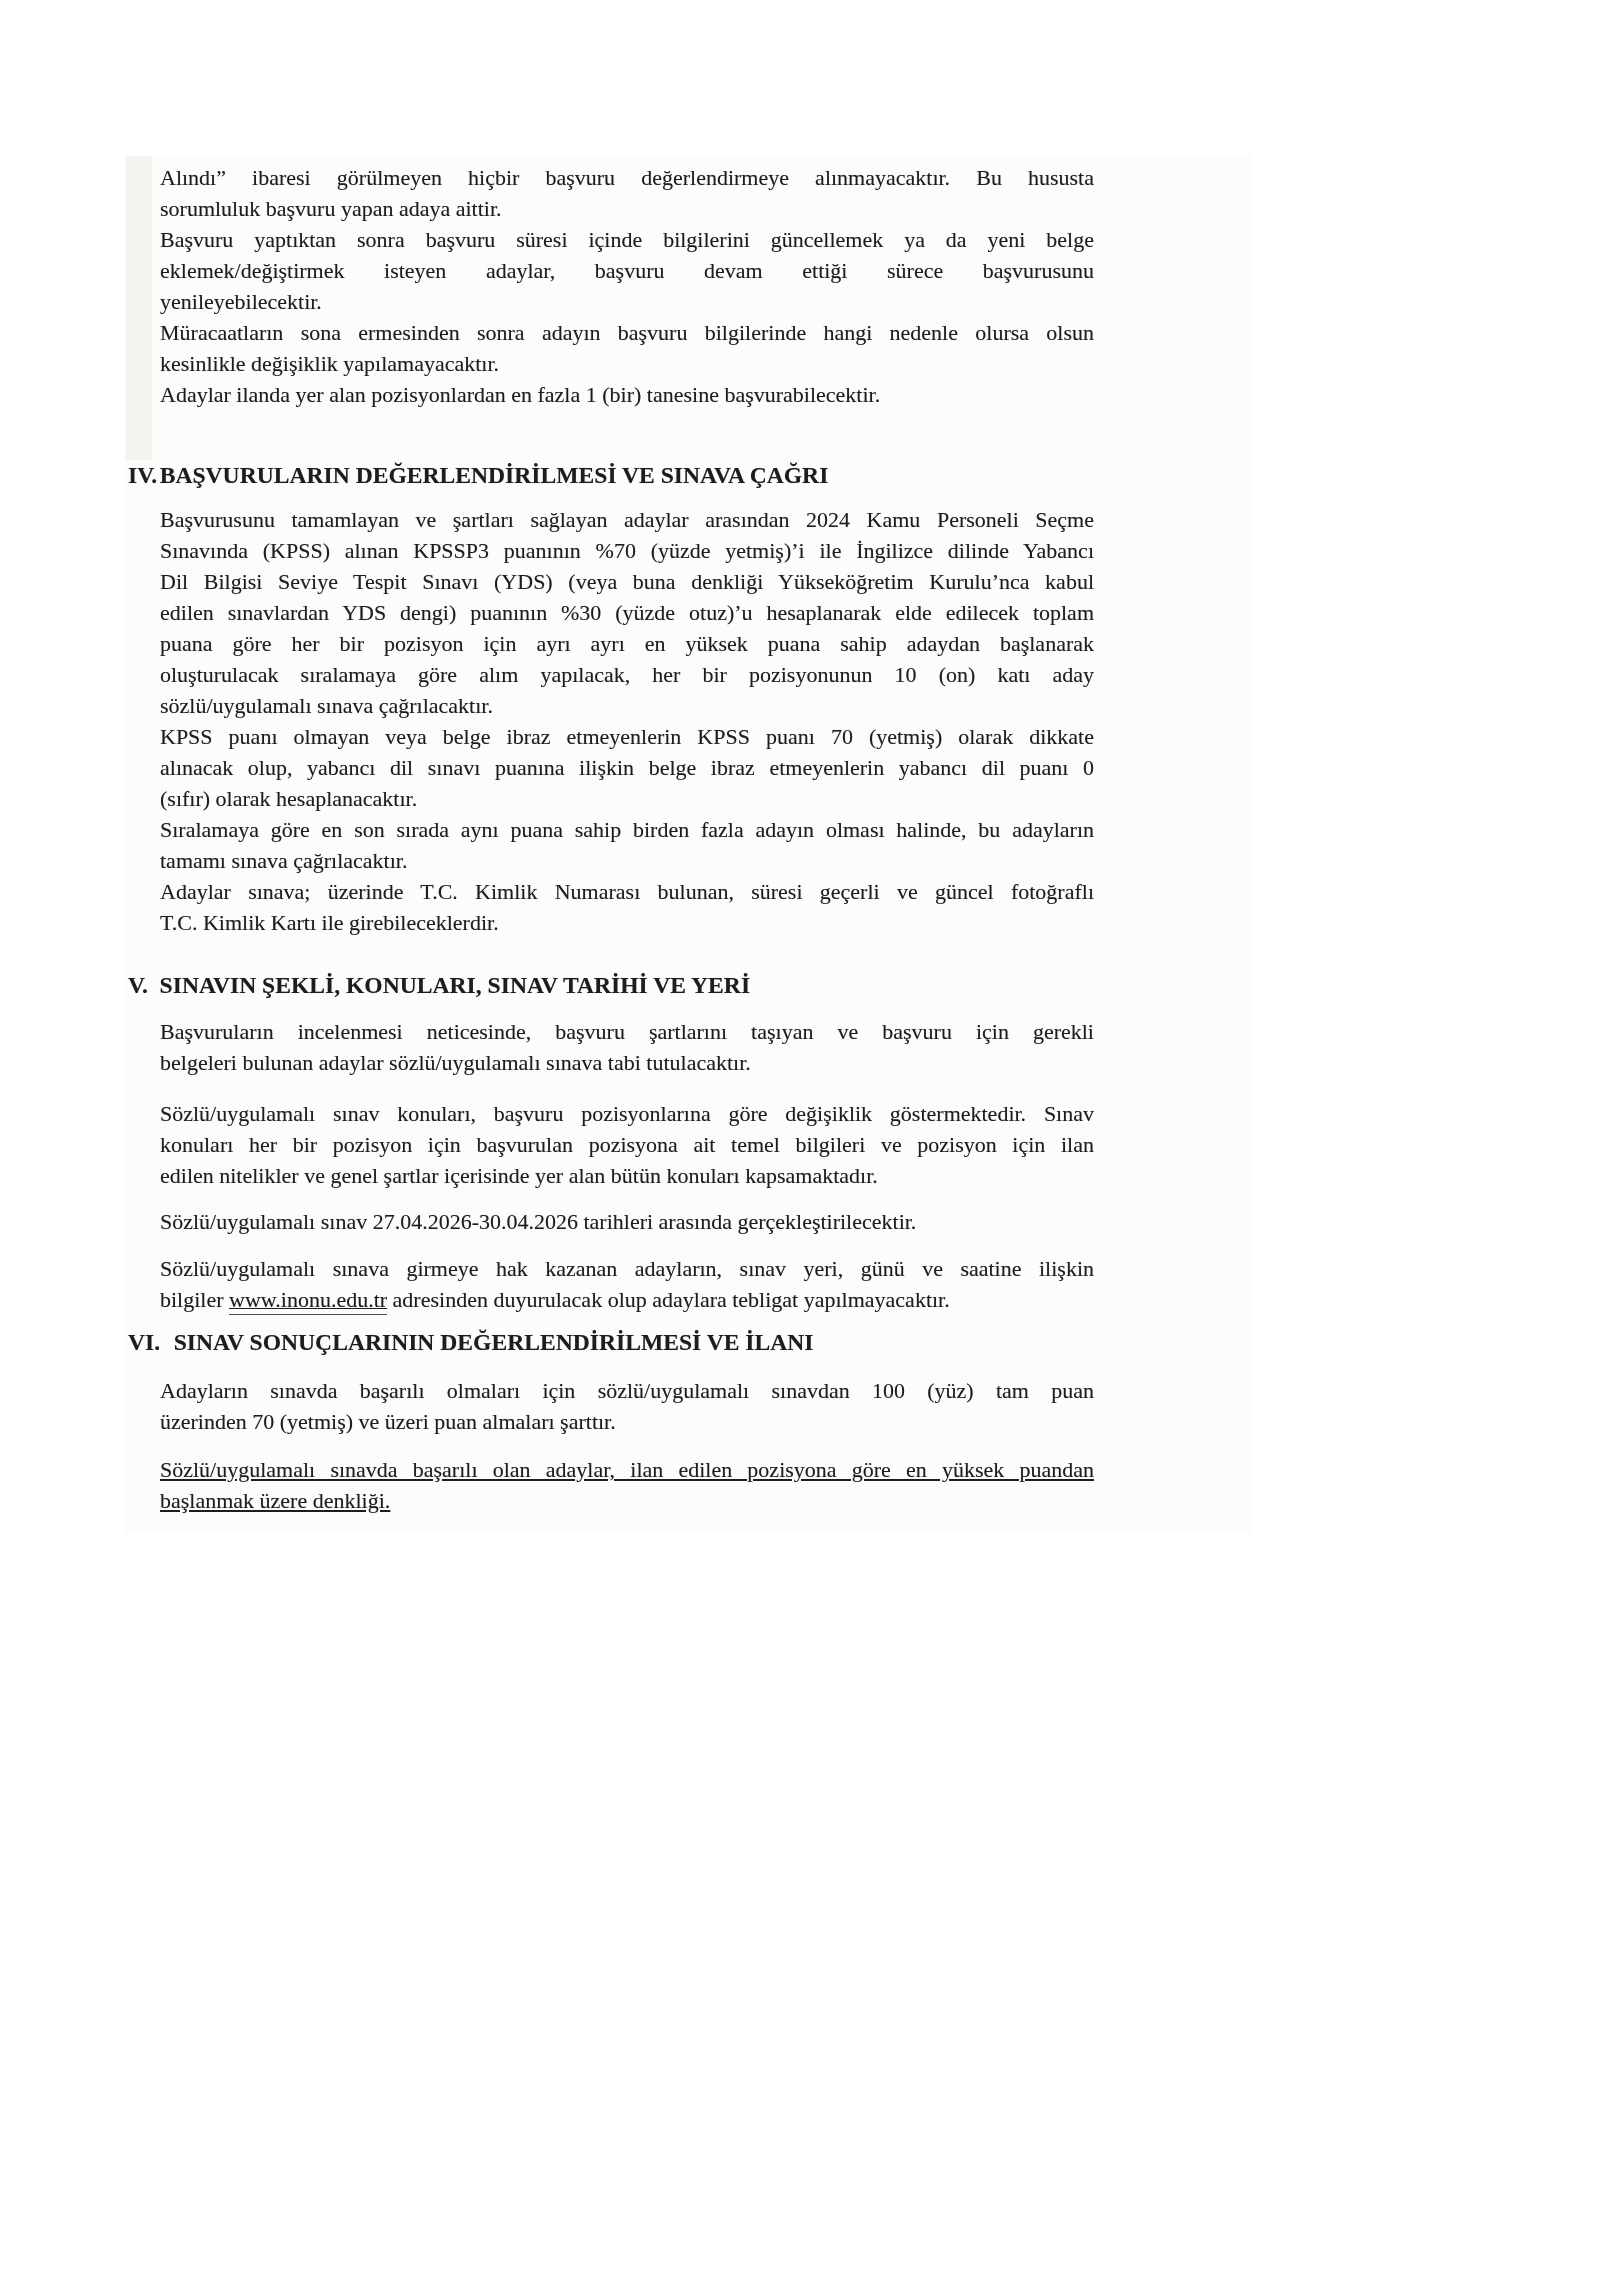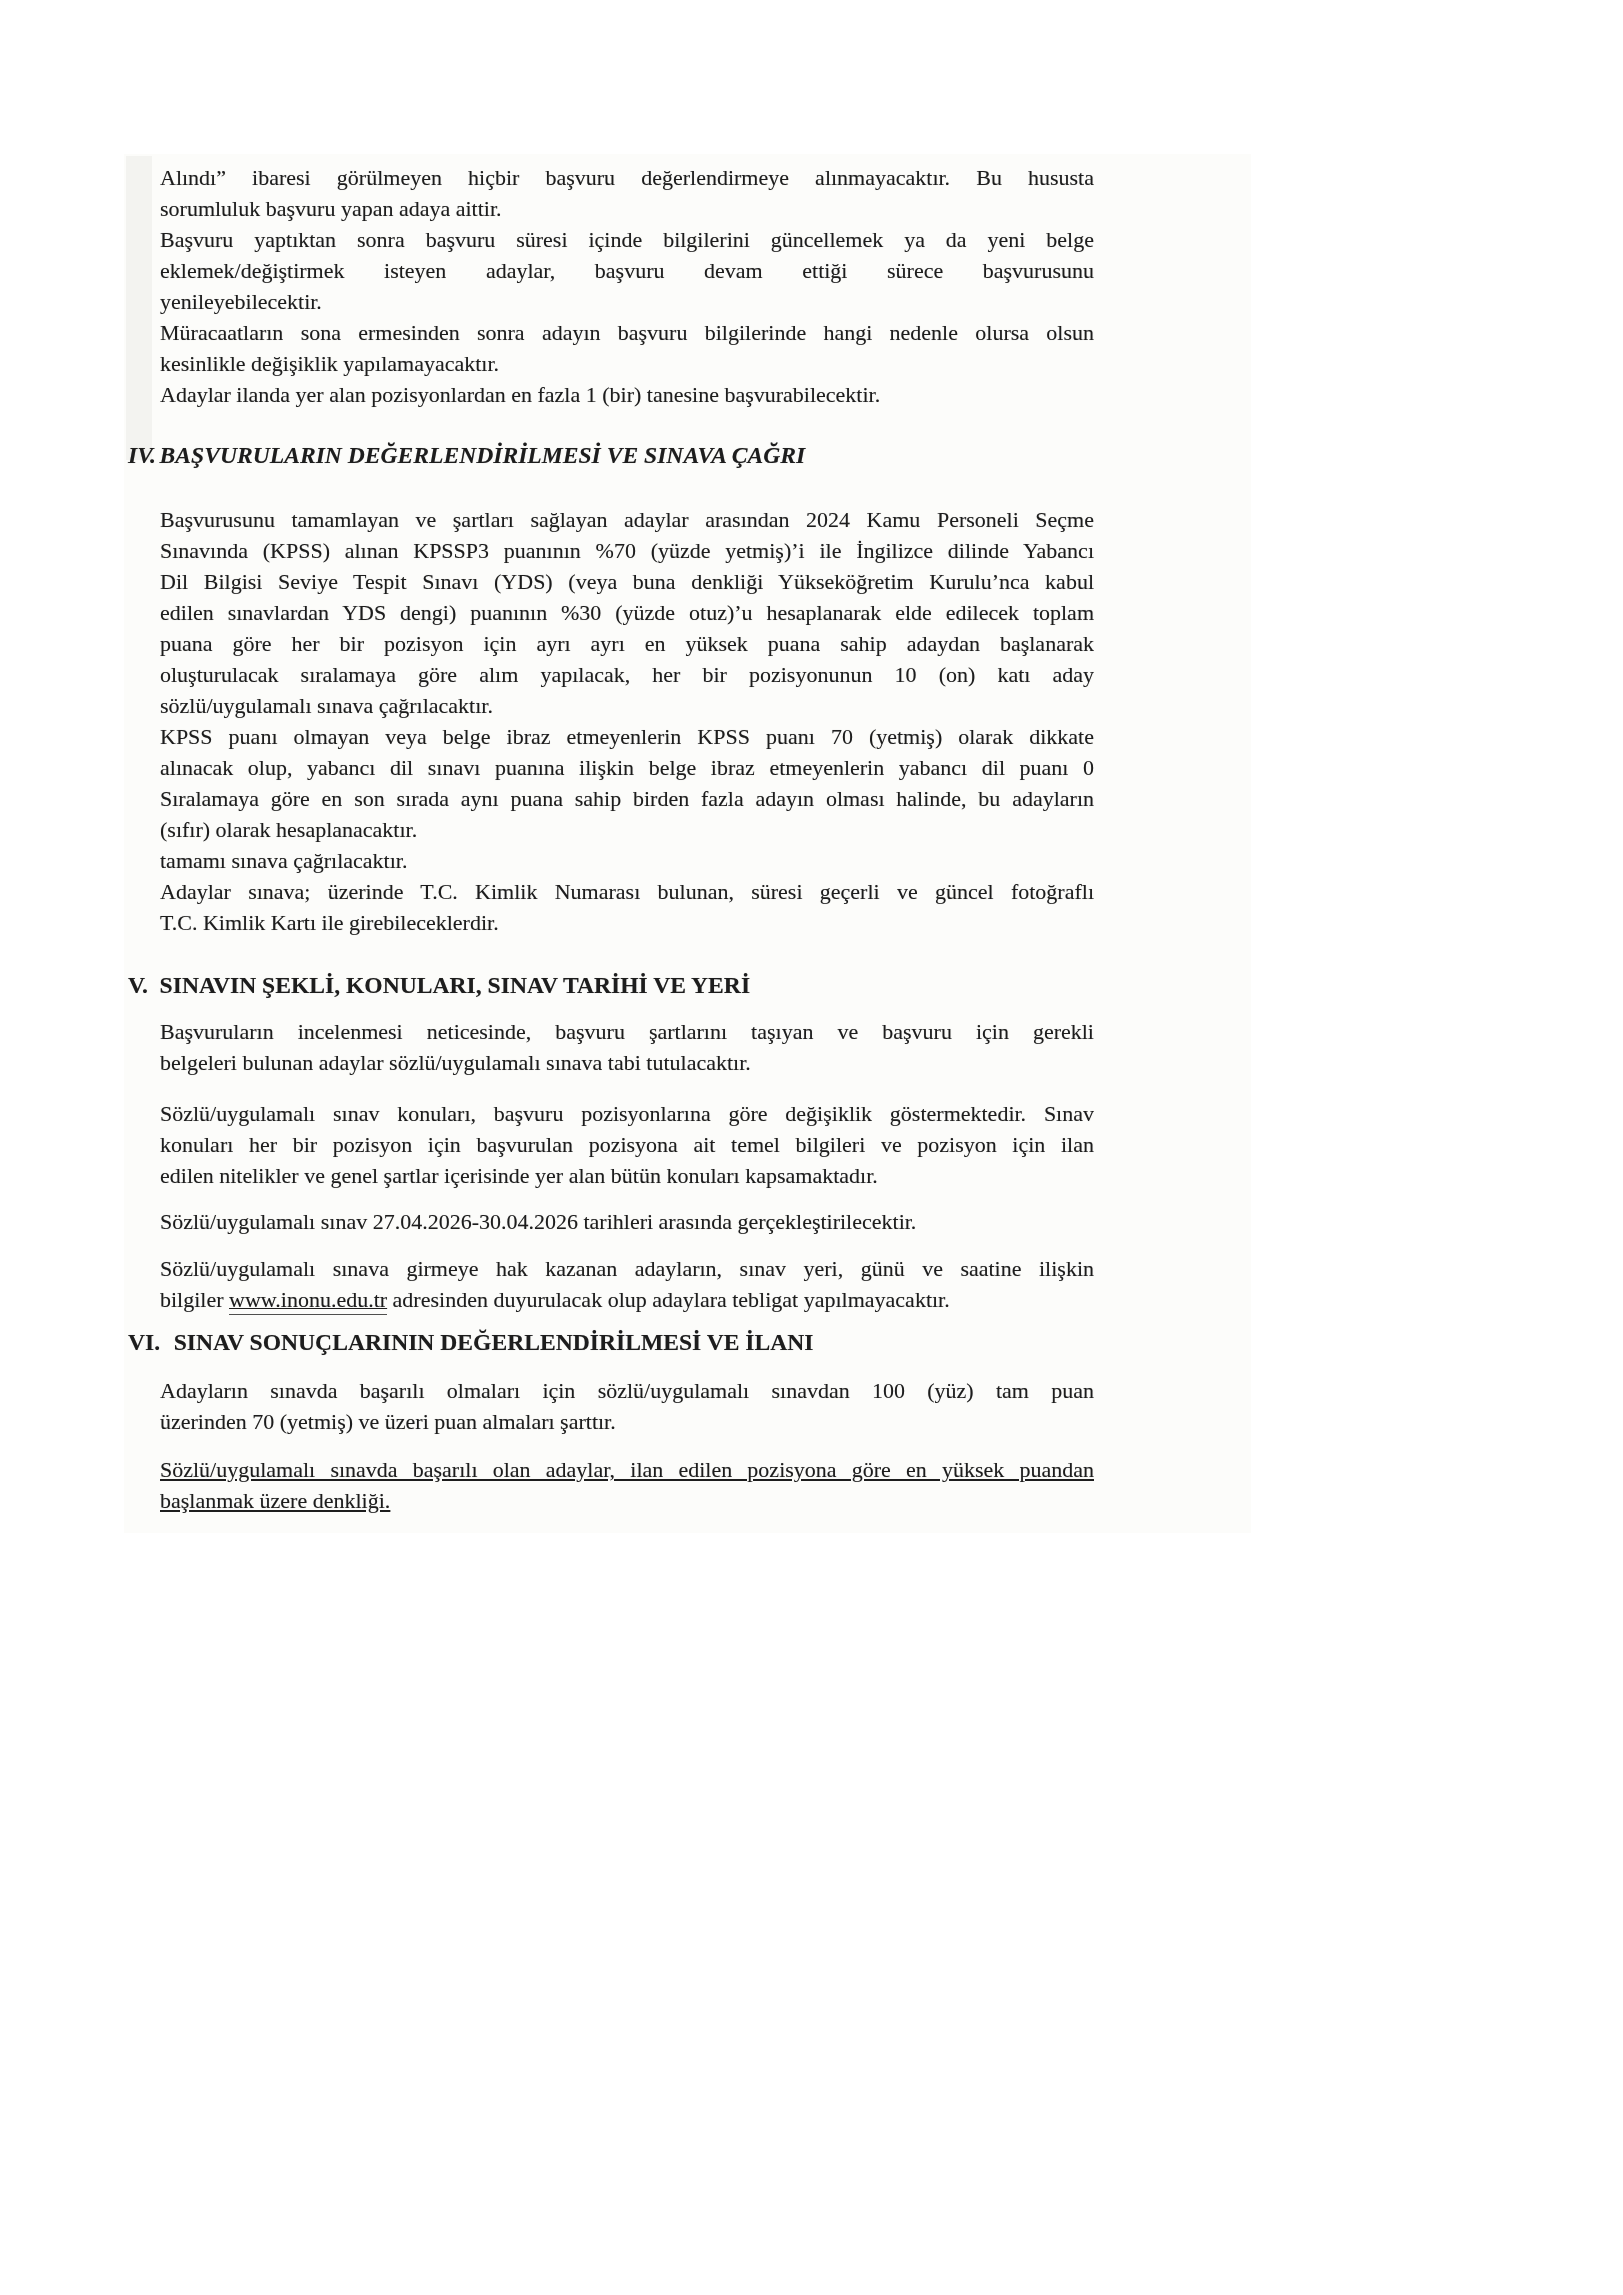--- a/index.html
+++ b/index.html
@@ -78,36 +78,36 @@
       <div class="paragraph" style="top: 162px;">
         <div class="line justify">Alındı” ibaresi görülmeyen hiçbir başvuru değerlendirmeye alınmayacaktır. Bu hususta</div>
         <div class="line">sorumluluk başvuru yapan adaya aittir.</div>
         <div class="line justify">Başvuru yaptıktan sonra başvuru süresi içinde bilgilerini güncellemek ya da yeni belge</div>
         <div class="line justify">eklemek/değiştirmek isteyen adaylar, başvuru devam ettiği sürece başvurusunu</div>
         <div class="line">yenileyebilecektir.</div>
         <div class="line justify">Müracaatların sona ermesinden sonra adayın başvuru bilgilerinde hangi nedenle olursa olsun</div>
         <div class="line">kesinlikle değişiklik yapılamayacaktır.</div>
         <div class="line">Adaylar ilanda yer alan pozisyonlardan en fazla 1 (bir) tanesine başvurabilecektir.</div>
       </div>
-      <div class="heading" style="top: 440px; font-style: italic;">
+      <div class="heading" style="top: 460px;">
         <span class="numeral">IV.</span>
         <span class="heading-title">BAŞVURULARIN DEĞERLENDİRİLMESİ VE SINAVA ÇAĞRI</span>
       </div>
       <div class="paragraph" style="top: 504px;">
         <div class="line justify">Başvurusunu tamamlayan ve şartları sağlayan adaylar arasından 2024 Kamu Personeli Seçme</div>
         <div class="line justify">Sınavında (KPSS) alınan KPSSP3 puanının %70 (yüzde yetmiş)’i ile İngilizce dilinde Yabancı</div>
         <div class="line justify">Dil Bilgisi Seviye Tespit Sınavı (YDS) (veya buna denkliği Yükseköğretim Kurulu’nca kabul</div>
         <div class="line justify">edilen sınavlardan YDS dengi) puanının %30 (yüzde otuz)’u hesaplanarak elde edilecek toplam</div>
         <div class="line justify">puana göre her bir pozisyon için ayrı ayrı en yüksek puana sahip adaydan başlanarak</div>
         <div class="line justify">oluşturulacak sıralamaya göre alım yapılacak, her bir pozisyonunun 10 (on) katı aday</div>
         <div class="line">sözlü/uygulamalı sınava çağrılacaktır.</div>
         <div class="line justify">KPSS puanı olmayan veya belge ibraz etmeyenlerin KPSS puanı 70 (yetmiş) olarak dikkate</div>
         <div class="line justify">alınacak olup, yabancı dil sınavı puanına ilişkin belge ibraz etmeyenlerin yabancı dil puanı 0</div>
+        <div class="line">(sıfır) olarak hesaplanacaktır.</div>
         <div class="line justify">Sıralamaya göre en son sırada aynı puana sahip birden fazla adayın olması halinde, bu adayların</div>
-        <div class="line">(sıfır) olarak hesaplanacaktır.</div>
         <div class="line">tamamı sınava çağrılacaktır.</div>
         <div class="line justify">Adaylar sınava; üzerinde T.C. Kimlik Numarası bulunan, süresi geçerli ve güncel fotoğraflı</div>
         <div class="line">T.C. Kimlik Kartı ile girebileceklerdir.</div>
       </div>
       <div class="heading" style="top: 970px;">
         <span class="numeral">V.</span>
         <span class="heading-title">SINAVIN ŞEKLİ, KONULARI, SINAV TARİHİ VE YERİ</span>
       </div>
       <div class="paragraph" style="top: 1016px;">
         <div class="line justify">Başvuruların incelenmesi neticesinde, başvuru şartlarını taşıyan ve başvuru için gerekli</div>

